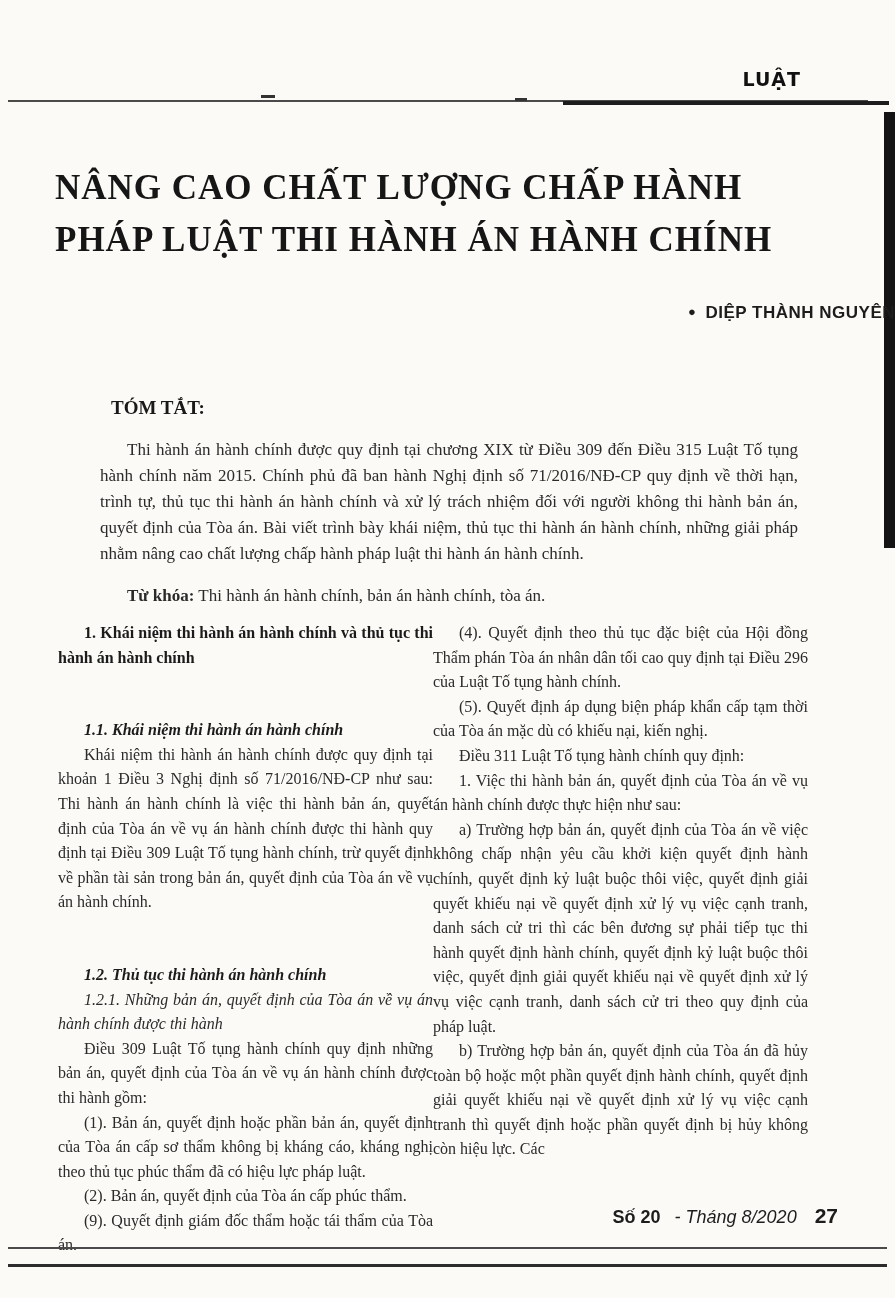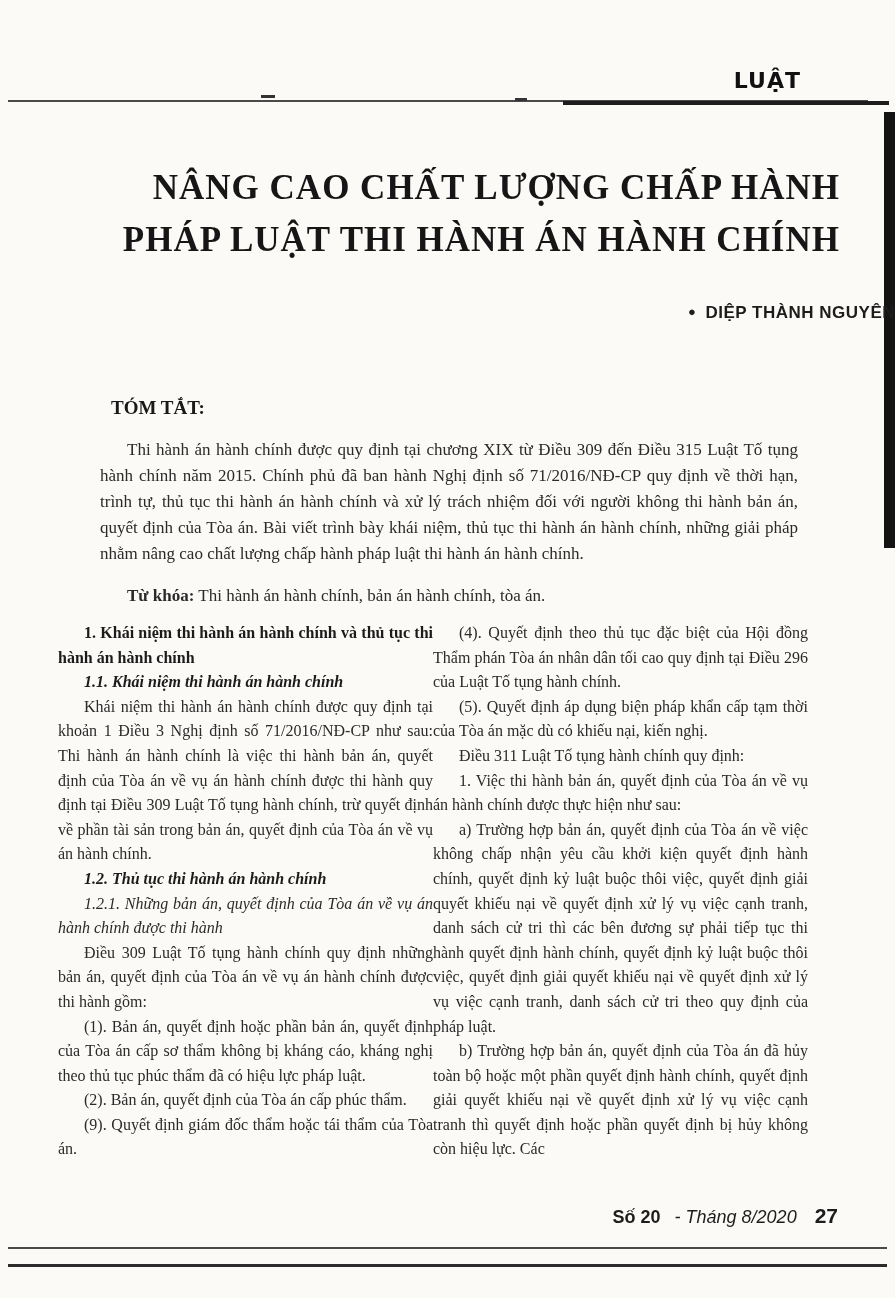--- a/index.html
+++ b/index.html
@@ -6,33 +6,33 @@
   body{
     width:895px;height:1298px;position:relative;overflow:hidden;
     background:#fbfaf7;
     font-family:"Liberation Serif", serif;
     color:#262626;
   }
   
   .header-label{
     position:absolute;top:68px;right:94px;
     font-family:"DejaVu Sans", sans-serif;
-    font-weight:bold;font-size:22px;letter-spacing:1px;color:#111;
+    font-weight:bold;font-size:19px;letter-spacing:1px;color:#111;
   }
   .rule-top{position:absolute;top:100px;left:8px;width:860px;height:2px;background:#4a4a4a;}
   .rule-top-accent{position:absolute;top:101px;left:563px;width:326px;height:4px;background:#1d1d1d;}
   .tick{position:absolute;background:#333;}
   .tick1{top:95px;left:261px;width:14px;height:3px;}
   .tick2{top:98px;left:515px;width:12px;height:3px;}
   .scan-bar{position:absolute;top:112px;right:0;width:11px;height:436px;background:#141414;}
 
   
   .title{
     position:absolute;top:162px;left:55px;right:55px;
-    text-align:right;font-weight:bold;font-size:35px;line-height:52px;
+    text-align:left;font-weight:bold;font-size:35px;line-height:52px;
     letter-spacing:1px;color:#161616;
   }
   .author-row{
     position:absolute;top:303px;left:0;right:0;text-align:right;
     font-family:"Liberation Sans", sans-serif;font-weight:bold;
     font-size:17px;letter-spacing:0.5px;color:#1c1c1c;
   }
   .author-row .bullet{font-size:13px;margin-right:9px;vertical-align:2px;}
 
   
@@ -45,21 +45,21 @@
   .abstract .kw-label{font-weight:bold;}
 
   
   .columns{
     position:absolute;top:621px;left:58px;width:780px;
     display:flex;
   }
   .col{width:375px;font-size:16px;line-height:24.6px;text-align:justify;color:#2a2a2a;}
   .col p{margin:0;text-indent:26px;}
   .col p.b{font-weight:bold;color:#1b1b1b;}
-  .col p.bi{font-weight:bold;font-style:italic;color:#1b1b1b;}
+  .col p.bi{font-weight:bold;font-style:italic;color:#1b1b1b;margin-top:48px;}
   .col p.i{font-style:italic;}
 
   
   .footer{
     position:absolute;top:1204px;right:57px;
     font-family:"Liberation Sans", sans-serif;font-size:18px;color:#1d1d1d;
     white-space:nowrap;
   }
   .footer .issue{font-weight:bold;}
   .footer .date{font-style:italic;margin-left:14px;}

